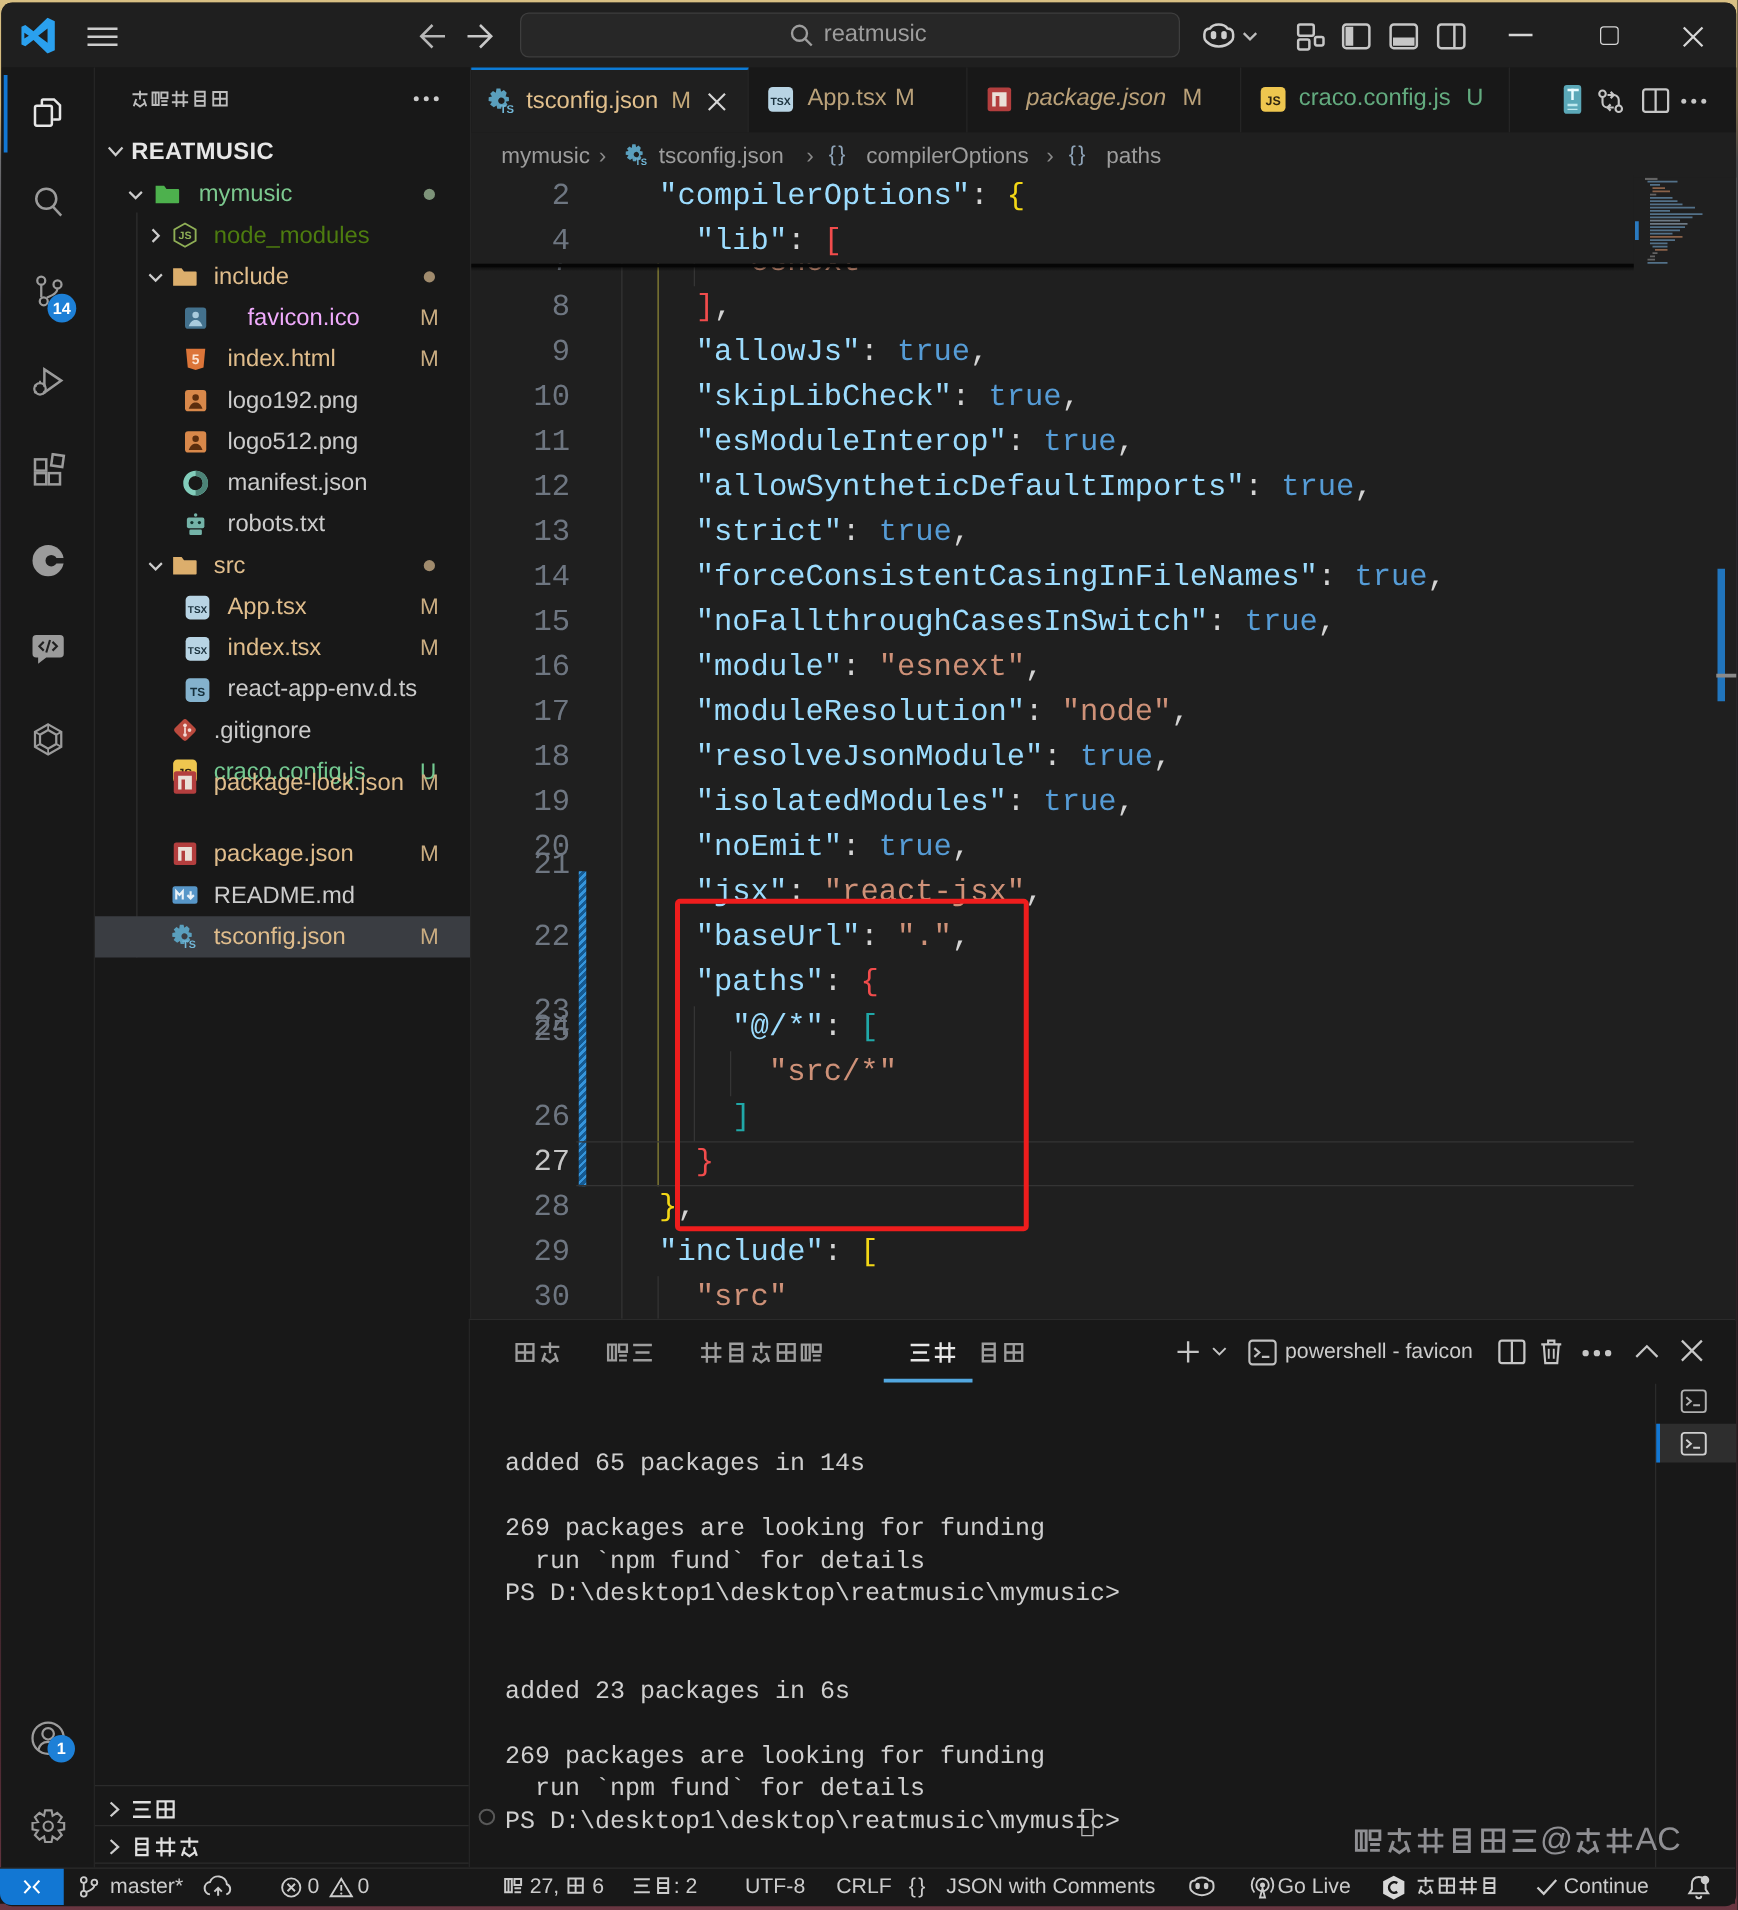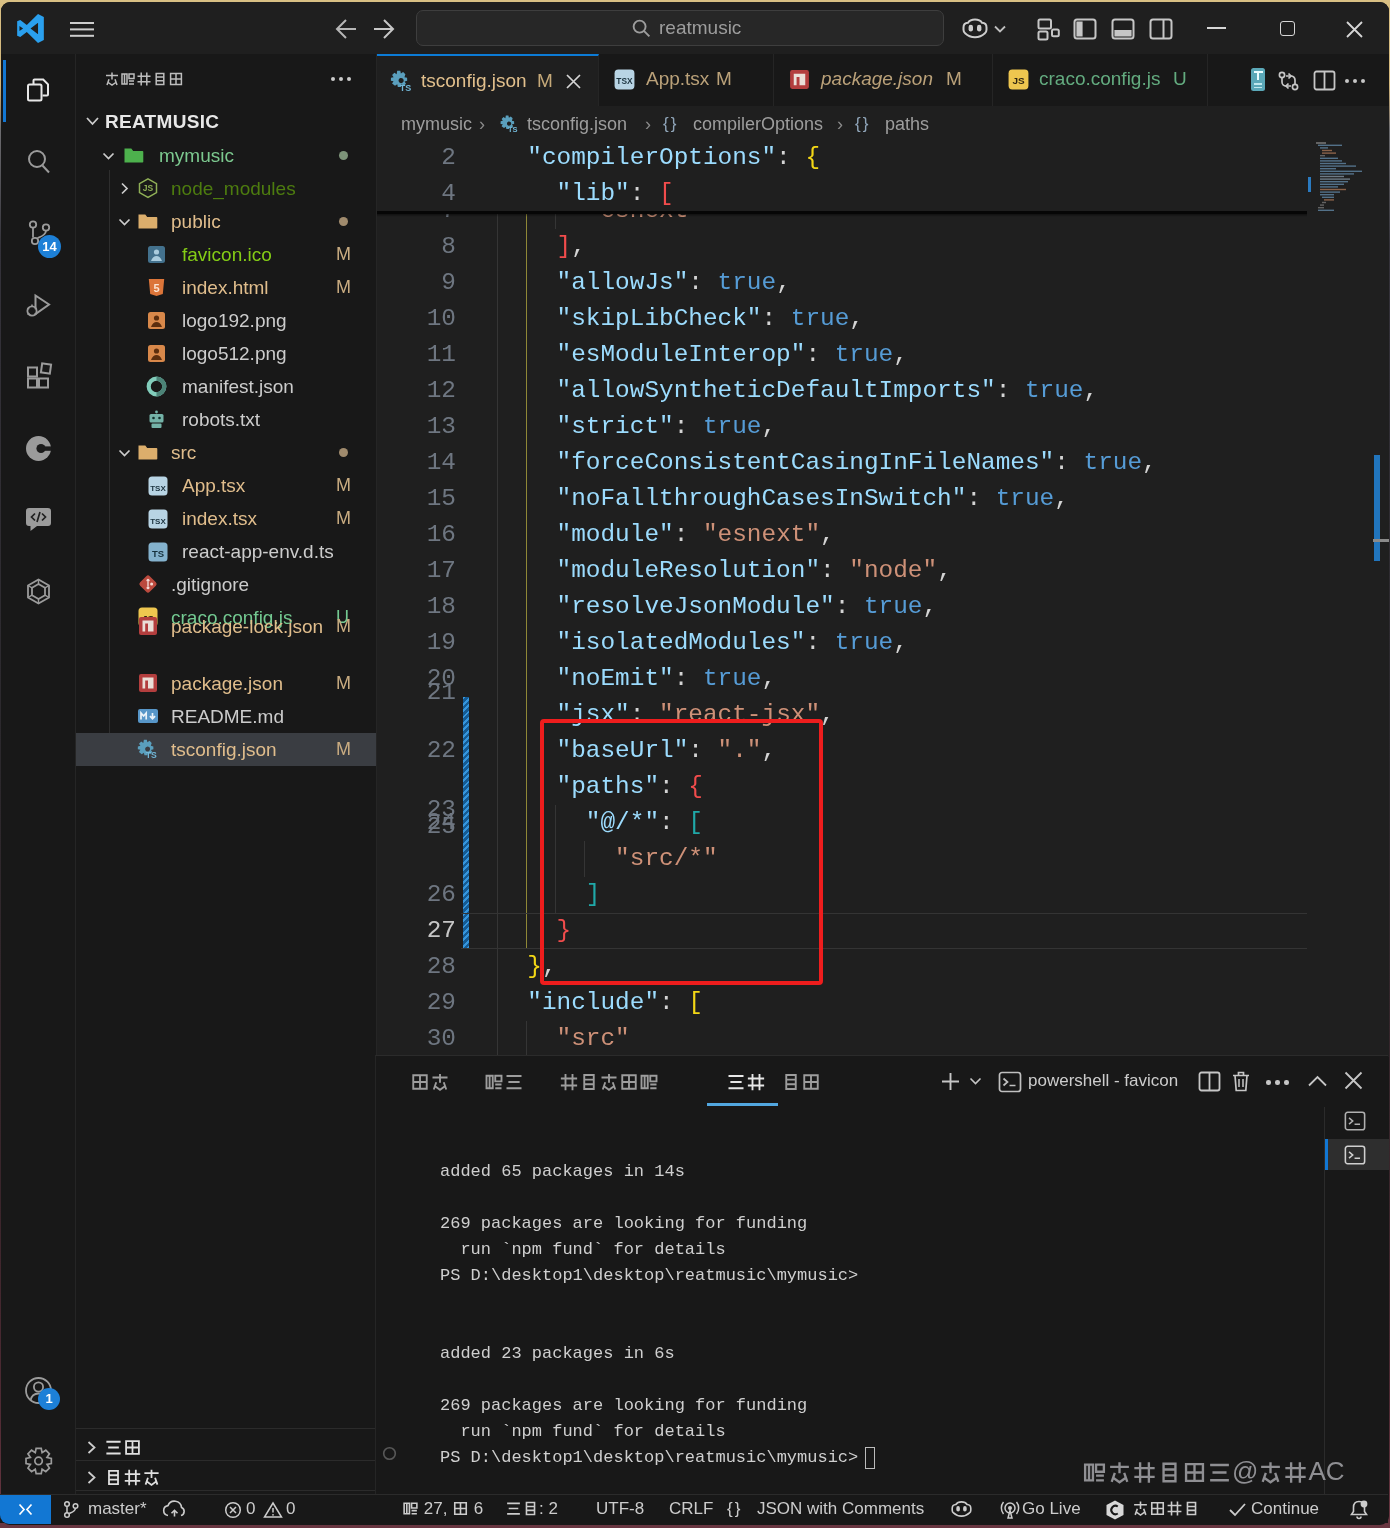--- a/index.html
+++ b/index.html
@@ -24,21 +24,21 @@
 #editor{position:absolute;left:375px;top:52px;width:1013px;height:1003px;background:#1f1f1f;border-left:1px solid #252525;}
 #tabs{position:absolute;left:0;top:0;width:1013px;height:52px;background:#181818;}
 .tab{position:absolute;top:0;height:52px;border-right:1px solid #252525;font-size:19px;}
 .code,.mono,.cl,.cl *,.ln,.term,.term *{font-family:"Liberation Mono",monospace !important;}
 #codearea{position:absolute;left:0;top:88px;width:1013px;height:917px;overflow:hidden;}
 .cl{position:absolute;left:121px;white-space:pre;font-family:"Liberation Mono",monospace;font-size:24.4px;line-height:36px;height:36px;color:#cccccc;}
 .ln{position:absolute;left:0;width:79px;text-align:right;font-family:"Liberation Mono",monospace;font-size:24.4px;line-height:36px;height:36px;color:#6e7681;}
 .k{color:#9cdcfe}.s{color:#ce9178}.b{color:#569cd6}.y{color:#f3d716}.r{color:#f14c4c}.t{color:#20a8a8}.p{color:#d4d4d4}
 
 #panel{position:absolute;left:375px;top:1055px;width:1013px;height:439px;background:#181818;border-left:1px solid #252525;border-top:1px solid #2b2b2b;}
-.term{position:absolute;white-space:pre;font-family:"Liberation Mono",monospace;font-size:17px;line-height:26px;color:#cfcfcf;margin-left:36px;}
+.term{position:absolute;white-space:pre;font-family:"Liberation Mono",monospace;font-size:20px;line-height:26px;color:#cfcfcf;}
 
 #status{position:absolute;left:0;top:1494px;width:1388px;height:29px;background:#181818;border-top:1px solid #2b2b2b;color:#cccccc;font-size:17px;}
 .st{position:absolute;top:0;height:29px;line-height:28px;white-space:nowrap;}
 </style>
 </head>
 <body>
 <svg width="0" height="0" style="position:absolute">
     <defs>
 <symbol id="c1" viewBox="0 0 16 16">
         <path d="M2 3.2h12M3.5 8h9M2 13h12" stroke="currentColor" stroke-width="1.6" fill="none"></path>
@@ -202,30 +202,30 @@
           </svg>
         <span class="abs" style="left:95px;color:#4d7c0f">node_modules</span>
       </div>
       <div class="row" style="top:150.5px;width:301px">
         <svg class="abs" style="left:42px;top:13px" width="13" height="9" viewBox="0 0 13 9">
             <path d="m1.5 1.5 5 5 5-5" stroke="#ccc" stroke-width="1.7" fill="none"></path>
           </svg>
         <svg class="abs" style="left:61px;top:6px" width="21" height="21" viewBox="0 0 21 21">
             <path d="M1.5 3.5h6.8l1.9 2.6h9.3a.8.8 0 0 1 .8.8v9.8a.8.8 0 0 1-.8.8H1.5z" fill="#dcae6c"></path>
           </svg>
-        <span class="abs" style="left:95px;color:#e0bd8c">public</span>
+        <span class="abs" style="left:95px;color:#e0bd8c">include</span>
         <div class="abs" style="left:263px;top:12px;width:9px;height:9px;border-radius:50%;background:#a08b6d"></div>
       </div>
       <div class="row" style="top:183.5px;width:301px">
         <svg class="abs" style="left:70px;top:6px" width="21" height="21" viewBox="0 0 21 21">
             <rect x="2" y="2" width="17" height="17" rx="2.5" fill="#43718d"></rect>
             <circle cx="10.5" cy="8" r="2.6" fill="#a9cbdd"></circle>
             <path d="M5 17c1.2-3.6 3.2-5 5.5-5s4.3 1.4 5.5 5z" fill="#a9cbdd"></path>
           </svg>
-        <span class="abs" style="left:106px;color:#84cc16">favicon.ico</span>
+        <span class="abs" style="left:122px;color:#f0abfc">favicon.ico</span>
         <span class="badge abs" style="left:260px">M</span>
       </div>
       <div class="row" style="top:216.5px;width:301px">
         <svg class="abs" style="left:70px;top:6px" width="21" height="21" viewBox="0 0 21 21">
             <path d="M2.8 2h15.4l-1.4 15-6.3 2-6.3-2z" fill="#dc7539"></path>
             <text x="10.5" y="14.5" font-size="11" font-weight="bold" fill="#fbe4d3" text-anchor="middle" font-family="Liberation Sans">5</text>
           </svg>
         <span class="abs" style="left:106px;color:#e0bd8c">index.html</span>
         <span class="badge abs" style="left:260px">M</span>
       </div>

